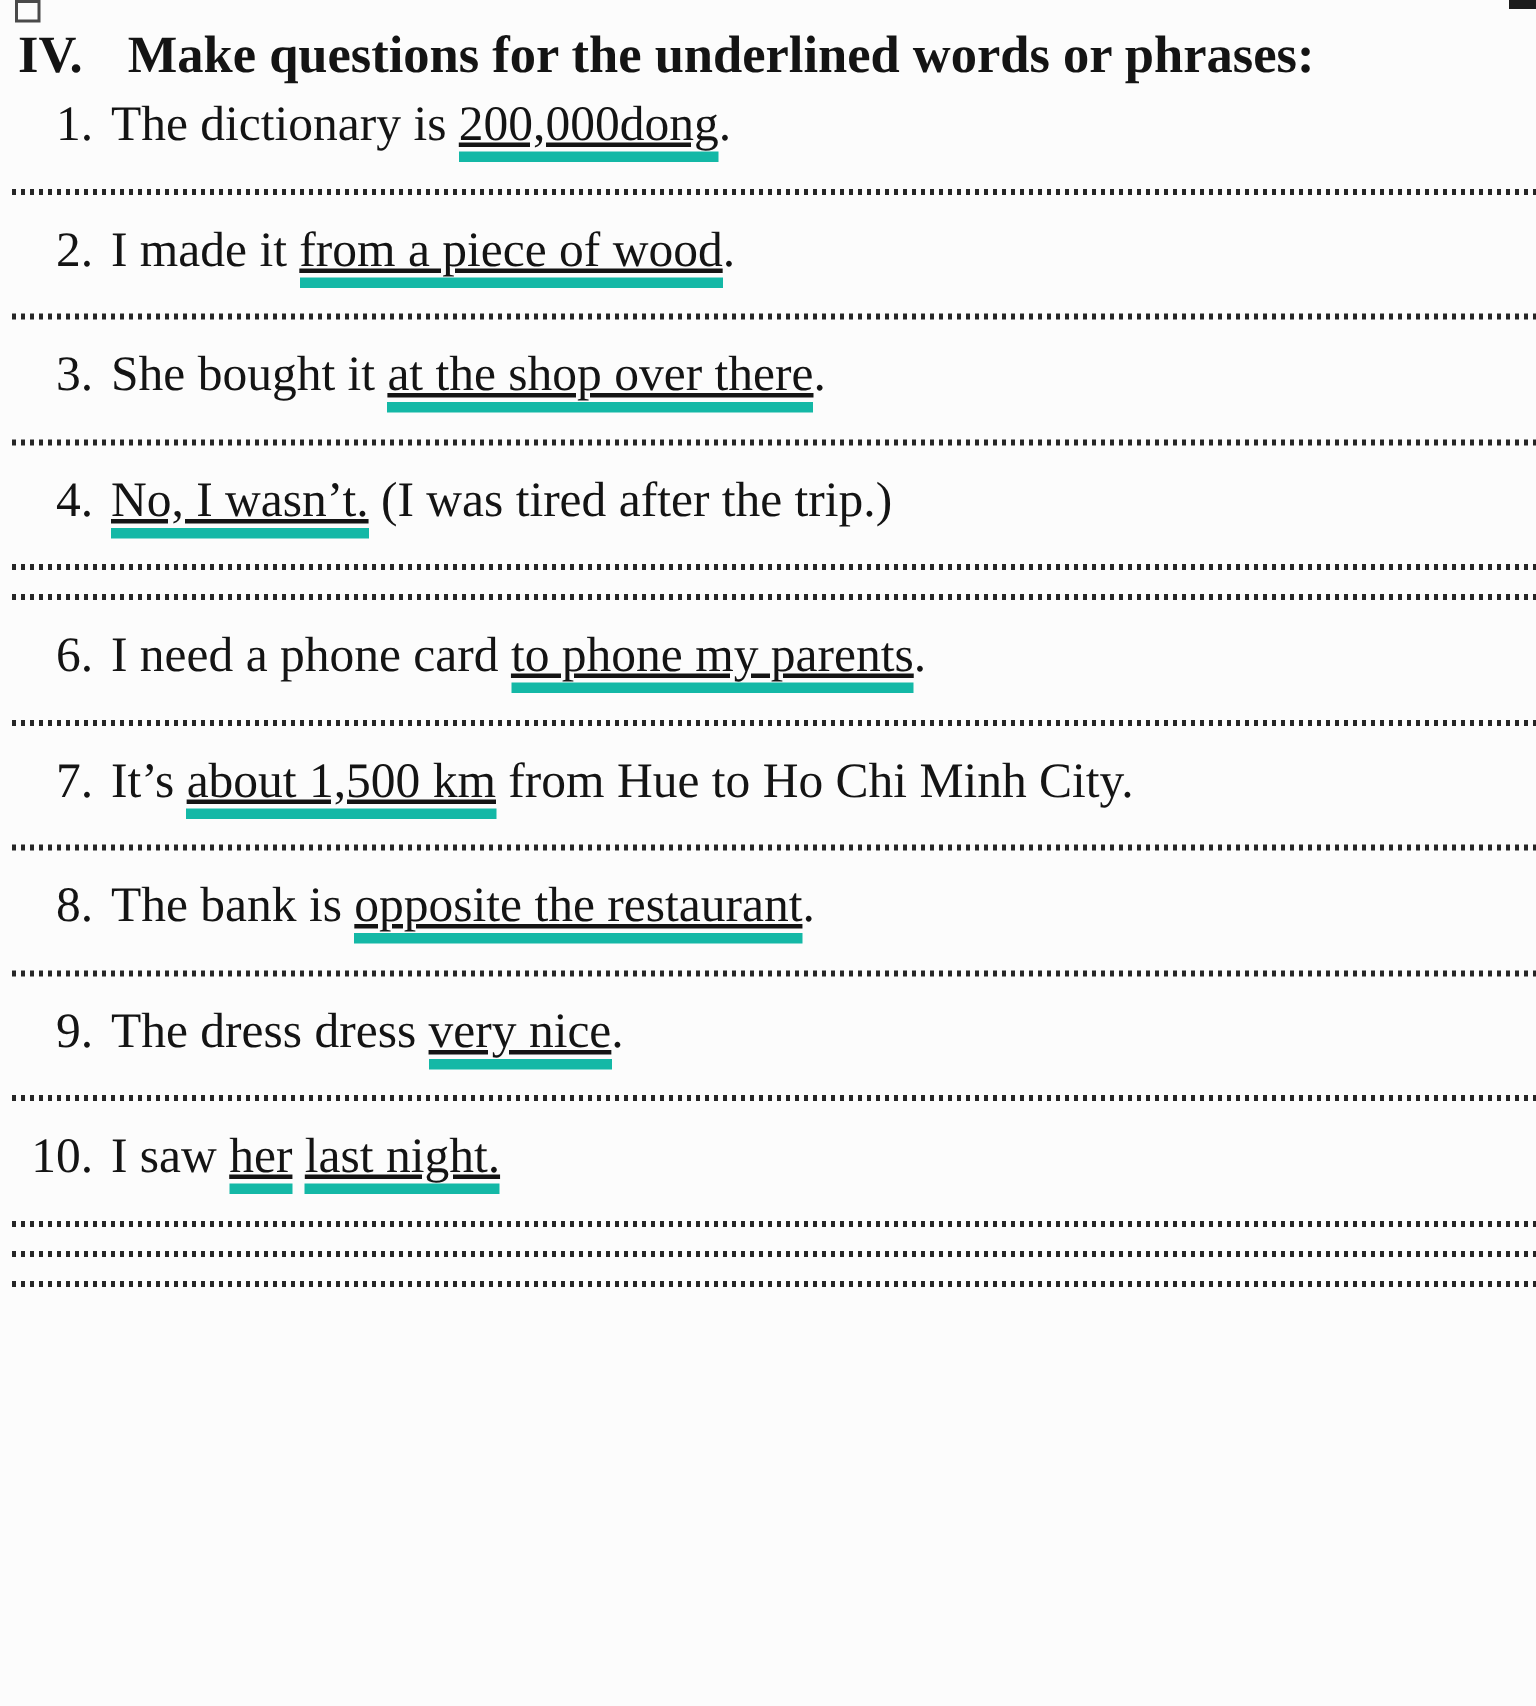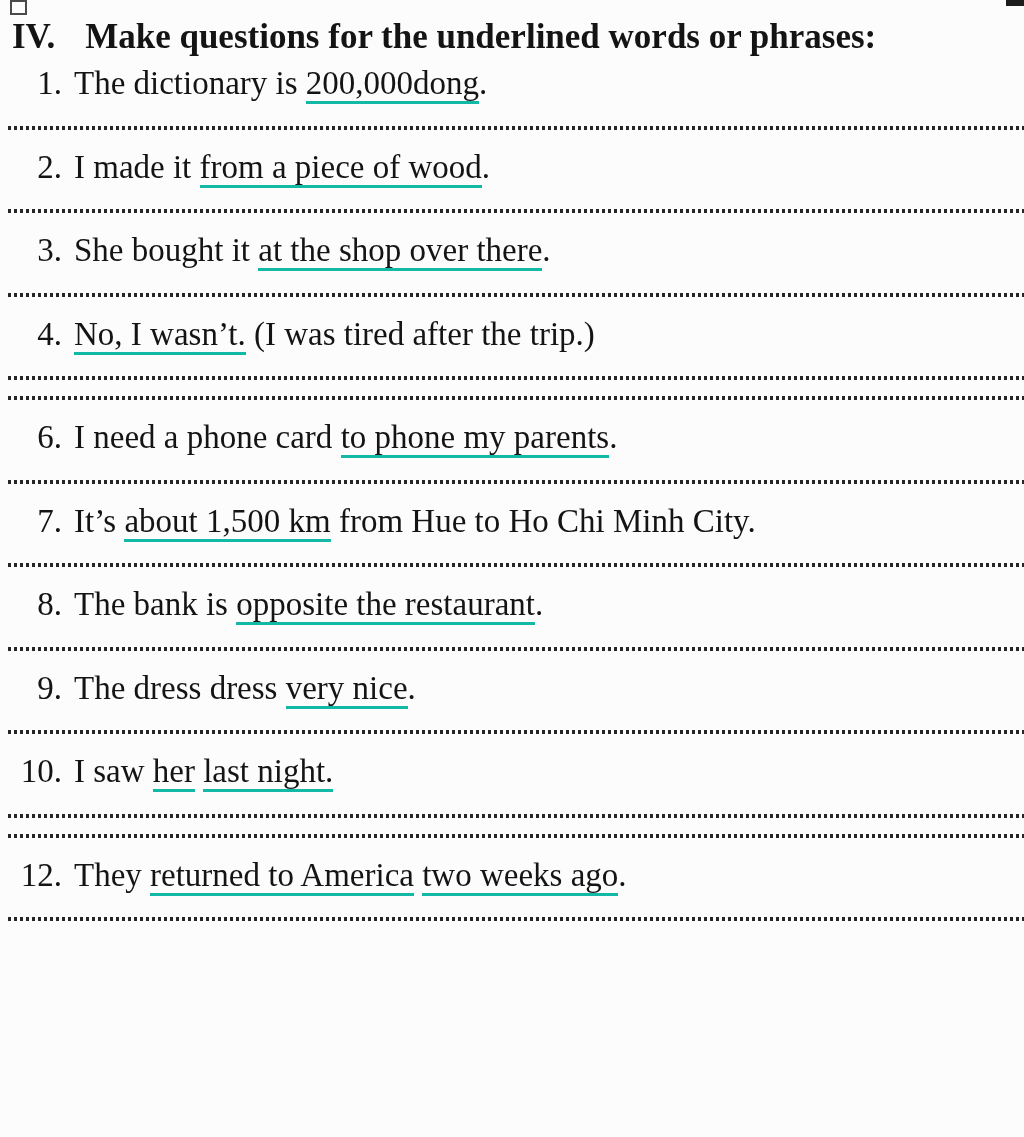--- a/index.html
+++ b/index.html
@@ -38,21 +38,21 @@
     margin:0 0 20px 0;
     white-space:pre;
   }
   .num{
     display:inline-block;
     min-width:56px;
     text-align:right;
     margin-right:12px;
   }
   .text{white-space:pre;}
-  .u{border-bottom:3px solid #14b8a6;}
+  .u{border-bottom:7px solid #14b8a6;text-decoration:underline;}
   .dotline{
     height:4px;
     margin:0 0 16px 8px;
     background-image:repeating-linear-gradient(to right,#262626 0 3px,transparent 3px 6px);
   }
 </style>
 </head>
 <body>
 
 <div class="page">
@@ -75,16 +75,15 @@
       <div class="dotline"></div>
       <div class="item"><span class="num">7.</span><span class="text"><span class="">It’s </span><span class="u">about 1,500 km</span><span class=""> from Hue to Ho Chi Minh City.</span></span></div>
       <div class="dotline"></div>
       <div class="item"><span class="num">8.</span><span class="text"><span class="">The bank is </span><span class="u">opposite the restaurant</span><span class="">.</span></span></div>
       <div class="dotline"></div>
       <div class="item"><span class="num">9.</span><span class="text"><span class="">The dress dress </span><span class="u">very nice</span><span class="">.</span></span></div>
       <div class="dotline"></div>
       <div class="item"><span class="num">10.</span><span class="text"><span class="">I saw </span><span class="u">her</span><span class=""> </span><span class="u">last night.</span></span></div>
       <div class="dotline"></div>
       <div class="dotline"></div>
-      <div class="item"><span class="num">12.</span><span class="text"><span class="">They </span><span class="u">returned to America</span><span class=""> </span><span class="u">two weeks ago</span><span class="">.</span></span></div>
       <div class="dotline"></div>
     </div>
 </div>
 
 </body></html>

